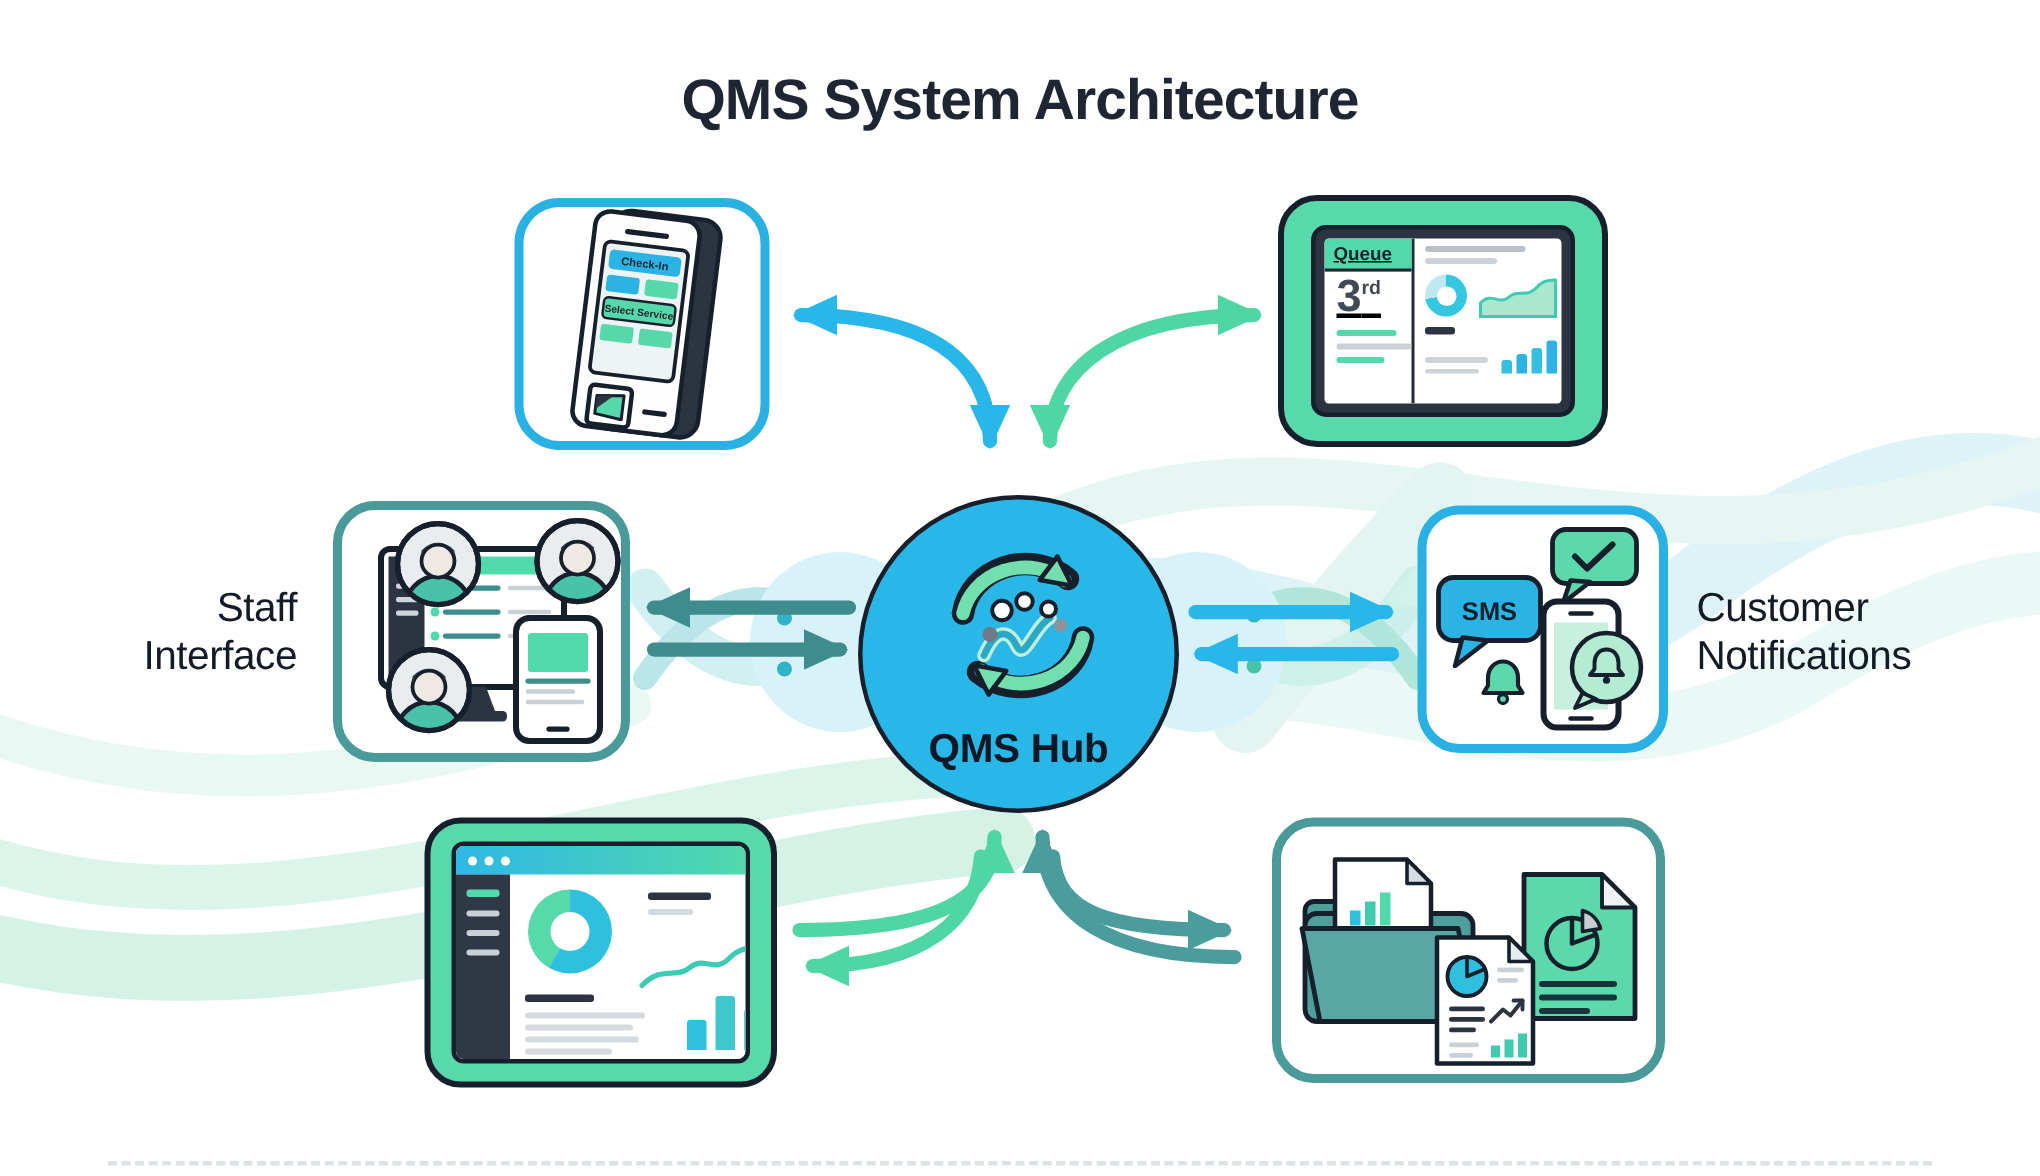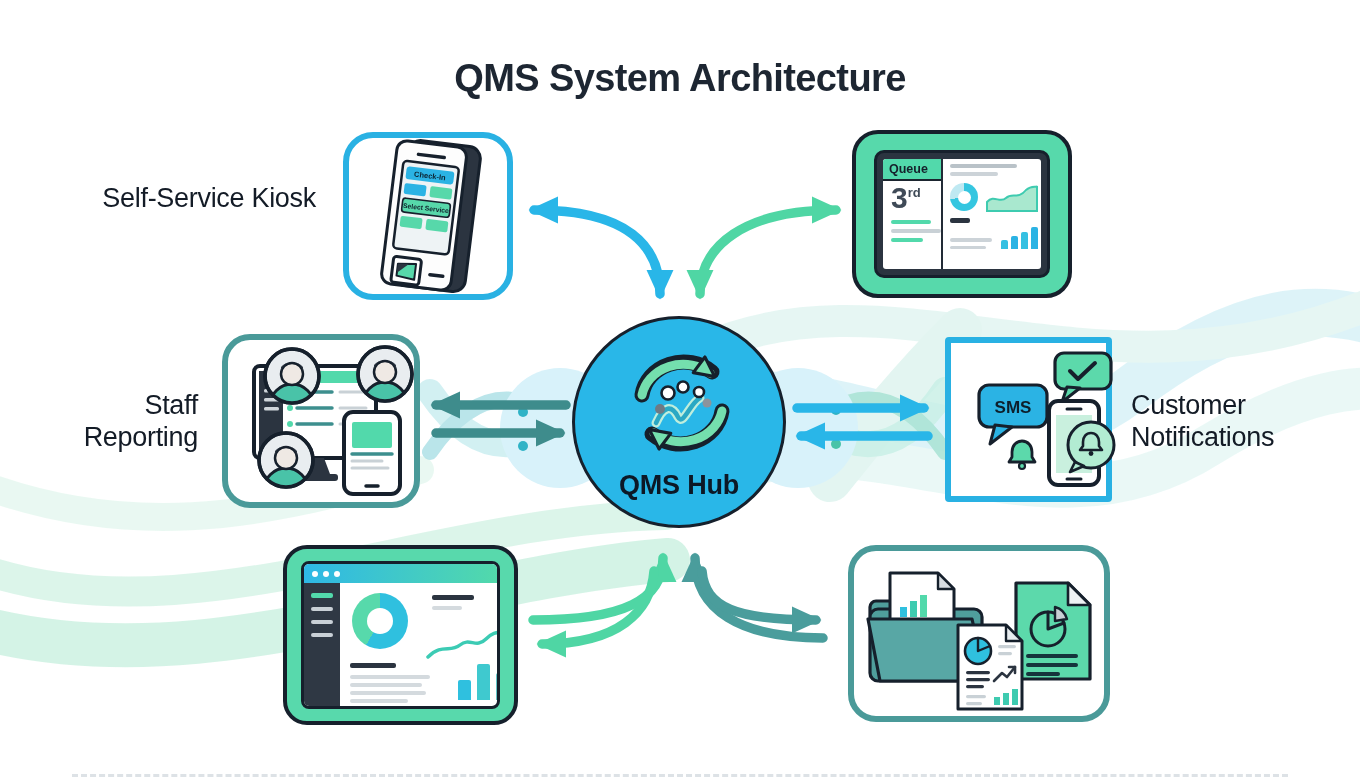--- a/index.html
+++ b/index.html
@@ -3,39 +3,39 @@
 <meta charset="utf-8">
 <style>
   html,body{margin:0;padding:0;background:#ffffff;}
   .canvas{position:relative;width:1360px;height:784px;background:#ffffff;overflow:hidden;
           font-family:"Liberation Sans",sans-serif;}
   svg{display:block;}
   svg text{font-family:"Liberation Sans",sans-serif;}
   .bg,.arrows{position:absolute;left:0;top:0;pointer-events:none;}
   .bg{z-index:0;}
   .arrows{z-index:1;}
-  .title{position:absolute;left:0;right:0;top:42px;margin:15px;text-align:center;z-index:2;
+  .title{position:absolute;left:0;right:0;top:42px;margin:4px;text-align:center;z-index:2;
          font-size:38px;font-weight:700;color:#1d2632;letter-spacing:-0.6px;}
   .node-label{position:absolute;z-index:2;color:#131b26;font-size:27px;font-weight:500;
               line-height:1.18;letter-spacing:-0.3px;}
   .ta-r{text-align:right;}
   .card{position:absolute;z-index:2;background:#fff;box-sizing:border-box;}
   .card-kiosk{left:343px;top:132px;width:170px;height:168px;border:6px solid #29b1e3;border-radius:30px;}
   .card-signage{left:852px;top:130px;width:220px;height:168px;background:#57d9ab;border:4px solid #16202c;border-radius:26px;}
   .card-staff{left:222px;top:334px;width:198px;height:174px;border:6px solid #4a9a99;border-radius:28px;}
-  .card-notif{left:945px;top:337px;width:167px;height:165px;border:6px solid #29b1e3;border-radius:4px;padding-left:20px;}
+  .card-notif{left:945px;top:337px;width:167px;height:165px;border:6px solid #29b1e3;border-radius:28px;}
   .card-dash{left:283px;top:545px;width:235px;height:180px;background:#58d9ac;border:4px solid #16202c;border-radius:24px;}
   .card-report{left:848px;top:545px;width:262px;height:177px;border:6px solid #4a9a99;border-radius:28px;}
-  .hub{position:absolute;left:572px;top:316px;width:214px;height:212px;border-radius:50%;z-index:3;
+  .hub{position:absolute;left:572px;top:330px;width:214px;height:212px;border-radius:50%;z-index:3;
        background:#29b7e8;border:3px solid #16202c;box-sizing:border-box;}
   .hub-label{position:absolute;left:0;right:0;bottom:24px;text-align:center;
              font-size:27px;font-weight:600;color:#0c1826;letter-spacing:-0.2px;}
   
   .bezel{position:absolute;left:18px;top:16px;width:176px;height:128px;background:#2b3440;
-         border:3px solid #16202c;border-radius:10px;box-sizing:border-box;padding:6px;}
+         border:3px solid #16202c;border-radius:10px;box-sizing:border-box;padding:6px;text-decoration:underline;}
   .screen{width:100%;height:100%;background:#fff;display:flex;overflow:hidden;border-radius:3px;box-sizing:border-box;}
   .q-panel{width:42%;border-right:2px solid #222b36;box-sizing:border-box;display:flex;flex-direction:column;}
   .q-head{background:#52d9ab;border-bottom:2px solid #1b252f;color:#15212b;font-size:12.5px;
           font-weight:700;padding:3px 0 3px 6px;}
   .q-num{margin:2px 0 0 8px;font-size:30px;font-weight:700;color:#3f4a57;line-height:1;}
   .q-num sup{font-size:13px;}
   .bar-line{border-radius:2px;}
   .d-panel{flex:1;padding:5px 7px;display:flex;flex-direction:column;gap:4px;box-sizing:border-box;}
   .donut{border-radius:50%;position:relative;}
   .donut::after{content:"";position:absolute;background:#fff;border-radius:50%;inset:0;margin:auto;}
@@ -141,21 +141,20 @@
         <text x="76" y="72.8" text-anchor="middle" font-size="6.8" font-weight="bold" fill="#10212c">Select Service</text>
         <rect x="52" y="81" width="22" height="11" rx="2" fill="#57d8aa"></rect>
         <rect x="78" y="81" width="22" height="11" rx="2" fill="#57d8aa"></rect>
         <rect x="50" y="122" width="28" height="26" rx="3" fill="#fff" stroke="#16202c" stroke-width="3"></rect>
         <path d="M 55 129 L 73 127 L 73 143 L 55 141 Z" fill="#57d8aa" stroke="#16202c" stroke-width="2" stroke-linejoin="round"></path>
         <path d="M 55 129 L 66 128 L 55 138 Z" fill="#2b3440"></path>
         <line x1="88" y1="136" x2="101" y2="136" stroke="#16202c" stroke-width="3.5" stroke-linecap="round"></line>
       </g>
     </svg>
   </div>
-  <div class="node-label ta-r" style="left:100px;top:183px;width:216px;">Self-Service Kiosk</div>
 
   <div class="card card-signage">
     <div class="bezel">
       <div class="screen">
         <div class="q-panel">
           <div class="q-head">Queue</div>
           <div class="q-num"><span>3</span><sup>rd</sup></div>
           <div class="bar-line" style="width:40px;height:4px;background:#52d9ab;margin:7px 0 0 8px;"></div>
           <div class="bar-line" style="width:50px;height:4px;background:#c9d1d6;margin:5px 0 0 8px;"></div>
           <div class="bar-line" style="width:32px;height:4px;background:#52d9ab;margin:5px 0 0 8px;"></div>
@@ -252,21 +251,21 @@
         <circle cx="58" cy="120" r="27" fill="#e9edf0" stroke="#16202c" stroke-width="3.5"></circle>
         <g clip-path="url(#av3)">
           <circle cx="58" cy="150" r="22" fill="#49c3a8" stroke="#16202c" stroke-width="3"></circle>
           <circle cx="58" cy="118" r="11" fill="#efe9e4" stroke="#16202c" stroke-width="2.5"></circle>
           <path d="M 47 117 A 11 11 0 0 1 69 117 L 69 111 A 13 10 0 0 0 47 111 Z" fill="#2b3440"></path>
         </g>
         <circle cx="58" cy="120" r="27" fill="none" stroke="#16202c" stroke-width="3.5"></circle>
       </g>
     </svg>
   </div>
-  <div class="node-label ta-r" style="left:40px;top:390px;width:158px;">Staff Reporting</div>
+  <div class="node-label ta-r" style="left:40px;top:390px;width:158px;">Staff Interface</div>
 
   <div class="card card-notif">
     <svg width="155" height="153" viewBox="0 0 155 153">
       <g>
         <rect x="84" y="10" width="56" height="36" rx="9" fill="#5cd9ab" stroke="#16202c" stroke-width="3.2"></rect>
         <path d="M 96 44 L 91 59 L 109 45 Z" fill="#5cd9ab" stroke="#16202c" stroke-width="3" stroke-linejoin="round"></path>
         <path d="M 99 28 L 107 36 L 124 20" fill="none" stroke="#16202c" stroke-width="4" stroke-linecap="round" stroke-linejoin="round"></path>
       </g>
       <g>
         <rect x="78" y="58" width="50" height="84" rx="9" fill="#fff" stroke="#16202c" stroke-width="4"></rect>

